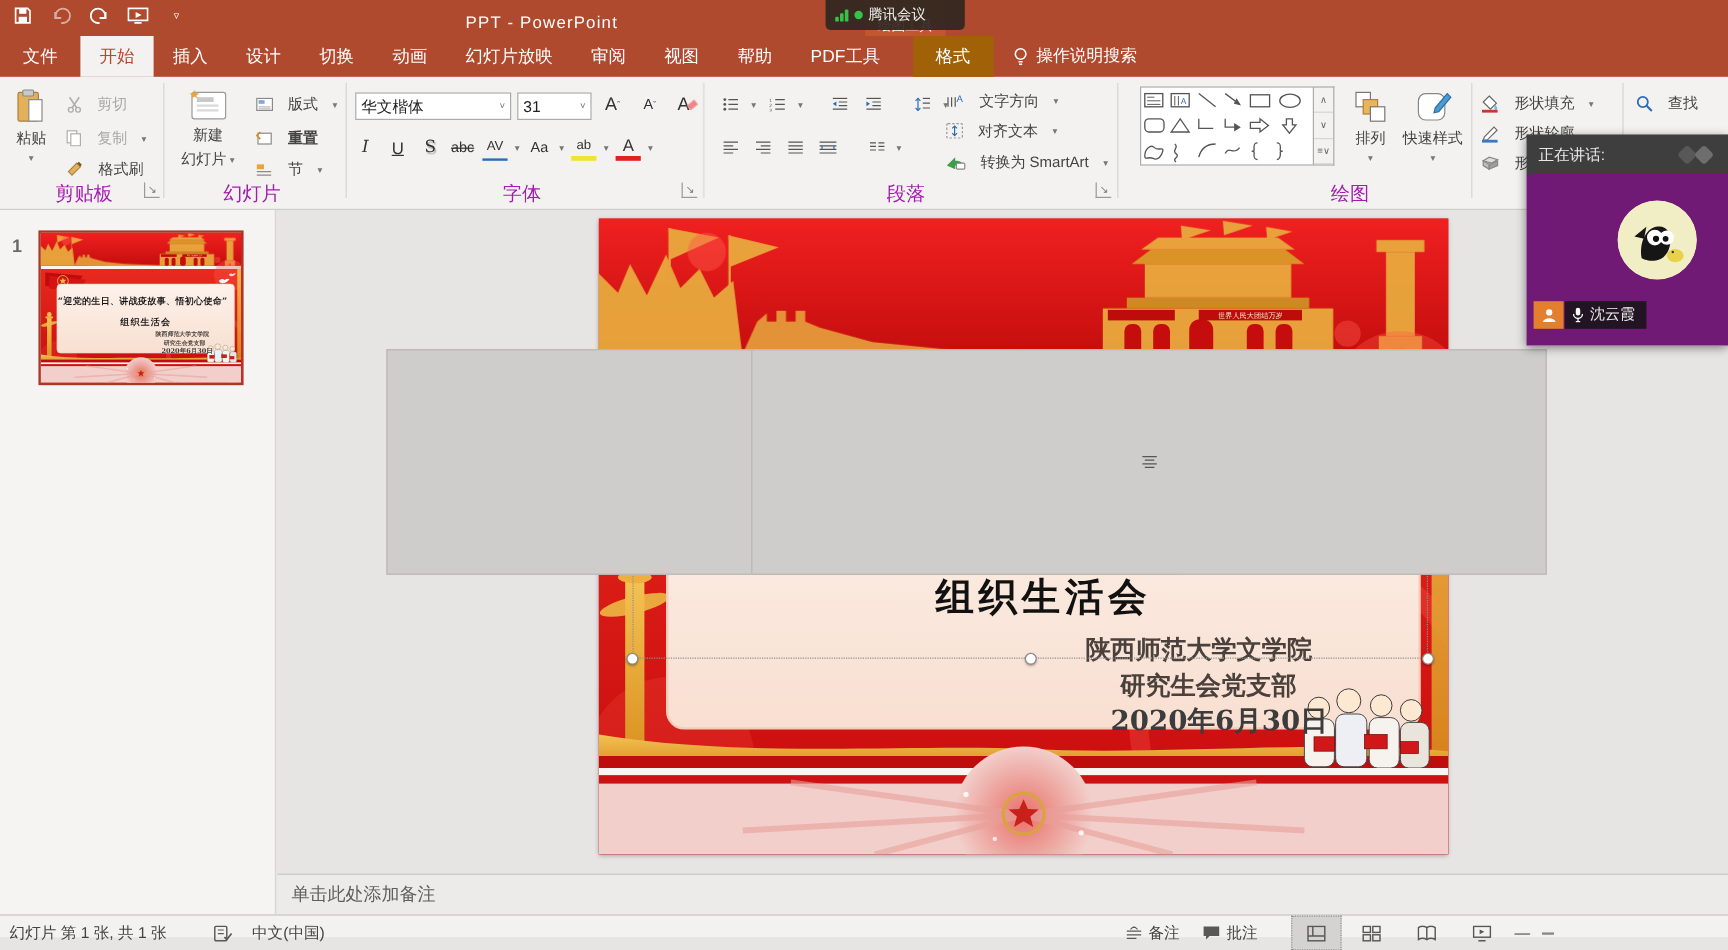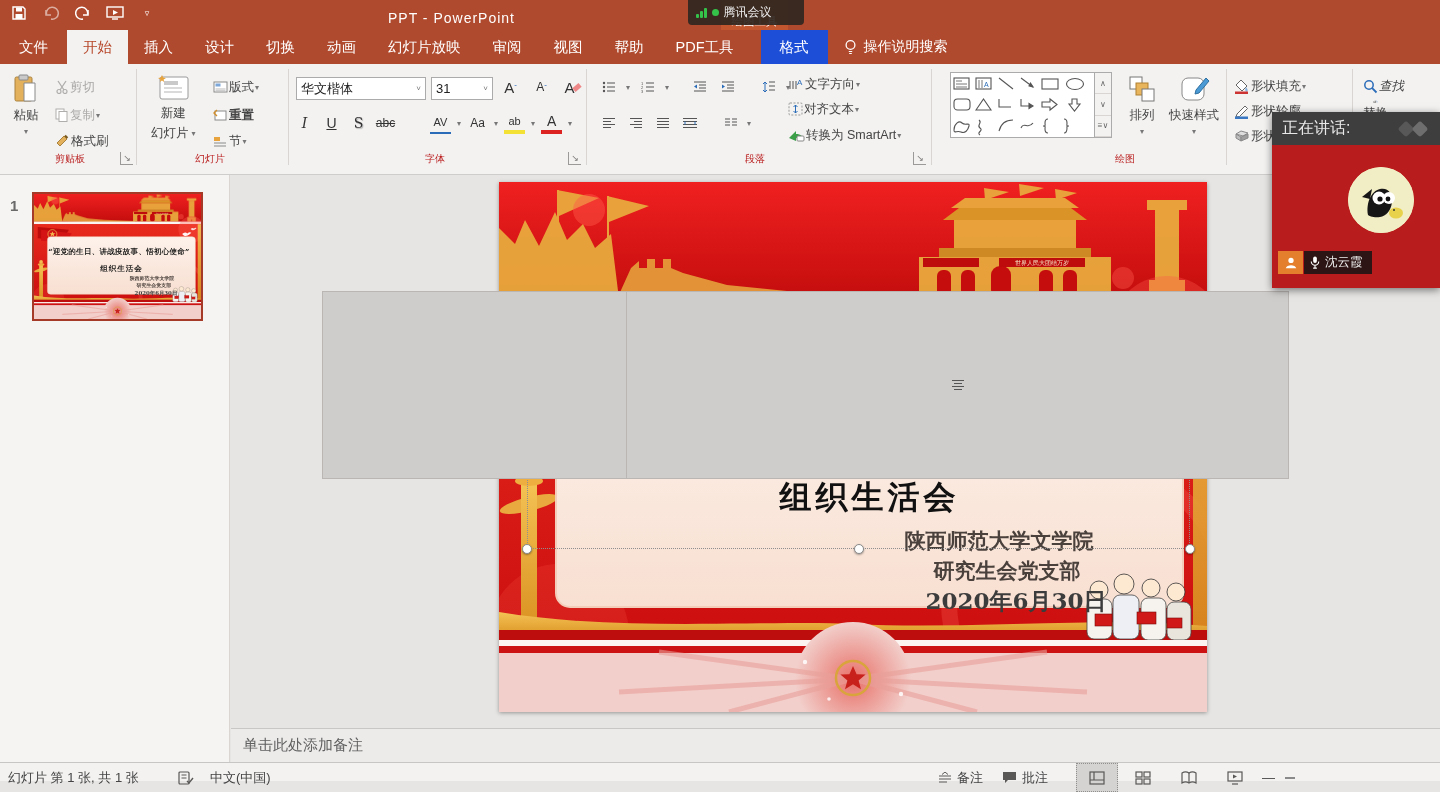--- a/index.html
+++ b/index.html
@@ -20,30 +20,30 @@
   .meet-pill { position:absolute; left:688px; top:0; width:116px; height:25px; background:rgba(48,38,32,.92); border-radius:0 0 4px 4px; display:flex; align-items:center; gap:5px; padding:0 8px; z-index:40; color:#EDEDED; font-size:12px; }
   .sigbars { display:flex; align-items:flex-end; gap:1.5px; height:11px; }
   .sigbars i { display:block; width:2.5px; background:#35C24A; border-radius:1px; }
   .dotgreen { width:7px; height:7px; border-radius:50%; background:#35C24A; }
 
   
   .tabrow { position:absolute; left:0; top:30px; width:1440px; height:34px; background:#B04A2E; display:flex; align-items:stretch; z-index:25; }
   .tab { color:#fff; font-size:14.5px; padding:0 16px; display:flex; align-items:center; white-space:nowrap; }
   .tab.file { padding:0 19px; }
   .tab.active { background:#F3F2F1; color:#B7472A; }
-  .tab.ctxtab { background:#1d4ed8; margin-left:11px; width:67px; justify-content:center; padding:0; }
+  .tab.ctxtab { background:#a16207; margin-left:11px; width:67px; justify-content:center; padding:0; }
   .tellme { display:flex; align-items:center; gap:7px; color:#fff; font-size:14px; padding:0 14px; margin-left:2px; }
 
   
   .ribbon { position:absolute; left:0; top:64px; width:1440px; height:111px; background:#F3F2F1; border-bottom:1px solid #CFCDCB; z-index:20; font-size:12.5px; color:#444; }
   .gdiv { position:absolute; top:5px; width:1px; height:96px; background:#D8D5D2; }
-  .glabel { position:absolute; top:88px; font-size:10px; color:#b91c1c; text-align:center; }
+  .glabel { position:absolute; top:88px; font-size:16px; color:#a21caf; text-align:center; }
   .dlauncher { position:absolute; top:88px; width:13px; height:13px; border:1px solid #9C9A98; border-top:none; border-right:none; color:#7E7B78; font-size:9px; display:flex; align-items:center; justify-content:center; }
   .vbtn { position:absolute; top:6px; display:flex; flex-direction:column; align-items:center; gap:3px; padding:4px 5px; color:#444; }
-  .rbtn { position:absolute; display:flex; align-items:center; gap:1px; height:22px; color:#444; white-space:nowrap; }
+  .rbtn { position:absolute; display:flex; align-items:center; gap:12px; height:22px; color:#444; white-space:nowrap; }
   .rbtn.dis { color:#ABA9A7; }
   .car { font-size:8px; color:#777; }
   .combo { position:absolute; background:#fff; border:1px solid #ABABAB; height:23px; display:flex; align-items:center; font-size:13px; padding:0 4px; color:#222; }
   .combo .car { margin-left:auto; }
   .fbtn { display:inline-flex; align-items:center; justify-content:center; min-width:21px; height:22px; font-size:14px; color:#333; }
   .fbtn.sel { background:#CFCDCB; border:1px solid #B9B6B3; }
   .shapebox { position:absolute; left:950px; top:8px; width:145px; height:66px; background:#fff; border:1px solid #ABABAB; }
   .shapescroll { position:absolute; left:1095px; top:8px; width:17px; height:66px; border:1px solid #ABABAB; border-left:none; display:flex; flex-direction:column; }
   .shapescroll b { flex:1; display:flex; align-items:center; justify-content:center; font-size:8px; color:#666; border-bottom:1px solid #D8D5D2; font-weight:normal; }
 
@@ -76,23 +76,23 @@
   
   .statusbar { position:absolute; left:0; top:762px; width:1440px; height:19px; background:#F3F2F1; border-top:1px solid #C8C6C4; z-index:35; font-size:13px; color:#444; }
   .sb-item { position:absolute; top:0; height:29px; display:flex; align-items:center; gap:5px; }
   .viewbtn { position:absolute; top:0; width:42px; height:29px; display:flex; align-items:center; justify-content:center; }
   .viewbtn.sel { background:#D5D3D1; }
   .imebar { position:absolute; right:0; top:0; height:29px; background:#FAFAF9; border-left:1px dotted #AFAdAB; display:flex; align-items:center; gap:12px; padding:0 2px 0 12px; color:#111; }
   .imebar .boxed { border:1px solid #111; padding:0 2px; font-size:13px; }
 
   
   .meetpanel { position:absolute; left:1272px; top:112px; width:168px; height:176px; z-index:50; box-shadow:0 2px 8px rgba(0,0,0,.5); }
-  .meet-head { height:33px; background:#3E3E3E; color:#E8E8E8; font-size:16px; display:flex; align-items:center; padding:0 10px; position:relative; }
+  .meet-head { height:33px; background:#3E3E3E; color:#E8E8E8; font-size:13px; display:flex; align-items:center; padding:0 10px; position:relative; }
   .meet-logo { position:absolute; right:8px; top:8px; width:34px; height:18px; }
-  .meet-body { height:143px; background:#b91c1c; position:relative; }
+  .meet-body { height:143px; background:#701a75; position:relative; }
   .meet-avatar { position:absolute; left:76px; top:22px; width:66px; height:66px; border-radius:50%; background:#F1EDC4; overflow:hidden; }
   .nametag { position:absolute; left:32px; bottom:14px; height:23px; background:rgba(20,20,20,.85); color:#EDEDED; font-size:12.5px; display:flex; align-items:center; gap:5px; padding:0 9px 0 6px; }
   .pbadge { position:absolute; left:6px; bottom:14px; width:25px; height:23px; background:#E47F2D; display:flex; align-items:center; justify-content:center; }
 </style>
 </head>
 <body>
 
 <div class="titlebar">
   <div class="qat">
     <span class="qi">
@@ -260,21 +260,21 @@
         <span>A</span>
         <span style="display:inline-block;width:8px;height:5px;background:#E88;transform:rotate(-40deg);margin-left:-2px;"></span>
       </span>
   </div>
   <div class="rbtn" style="left:294px; top:48px; gap:6px;">
     <span class="fbtn sel" style="font-weight:bold;">B</span>
     <span class="fbtn" style="font-style:italic; font-family:'DejaVu Serif',serif;">I</span>
     <span class="fbtn" style="text-decoration:underline;">U</span>
     <span class="fbtn" style="font-family:'DejaVu Serif',serif; text-shadow:1px 1px 1px #aaa;">S</span>
     <span class="fbtn" style="text-decoration:line-through; font-size:12px;">abc</span>
-    <span class="fbtn" style="font-size:11px; border-bottom:2px solid #2b6cb8;margin-left:28px;">
+    <span class="fbtn" style="font-size:11px; border-bottom:2px solid #2b6cb8;">
         <span>AV</span>
       </span>
       <span class="car">▾</span>
     <span class="fbtn" style="font-size:12px;">Aa</span>
       <span class="car">▾</span>
     <span class="fbtn" style="font-size:11px; border-bottom:4px solid #F3E135;">ab</span>
       <span class="car">▾</span>
     <span class="fbtn" style="font-size:14px; border-bottom:4px solid #D22;">A</span>
       <span class="car">▾</span>
   </div>
@@ -461,21 +461,21 @@
   <div class="rbtn" style="left:1234px; top:61px;">
     <svg width="16" height="14" viewBox="0 0 16 14">
         <path d="M2 5l5-3 7 2-5 3z" fill="#DEDEDE" stroke="#888"></path>
         <path d="M2 5l5 3v4L2 9z" fill="#BDBDBD" stroke="#888"></path>
         <path d="M7 8l7-3v4l-7 3z" fill="#9E9E9E" stroke="#888"></path>
       </svg>
     <span>形状</span>
   </div>
   <div class="gdiv" style="left:1352px;"></div>
 
-  <div class="rbtn" style="left:1363px; top:11px;font-style:italic;">
+  <div class="rbtn" style="left:1363px; top:11px;">
     <svg width="15" height="15" viewBox="0 0 15 15">
         <circle cx="6" cy="6" r="4.2" fill="none" stroke="#2b6cb8" stroke-width="1.5"></circle>
         <path d="M9.2 9.2L13.5 13.5" stroke="#2b6cb8" stroke-width="1.8"></path>
       </svg>
     <span>查找</span>
   </div>
   <div class="rbtn" style="left:1363px; top:36px;flex-direction:column;">
     <svg width="15" height="13" viewBox="0 0 15 13">
         <text x="0" y="10" font-size="9" fill="#444">ab</text>
         <path d="M10 3c3 0 4 2 3 5" fill="none" stroke="#2b6cb8"></path>

